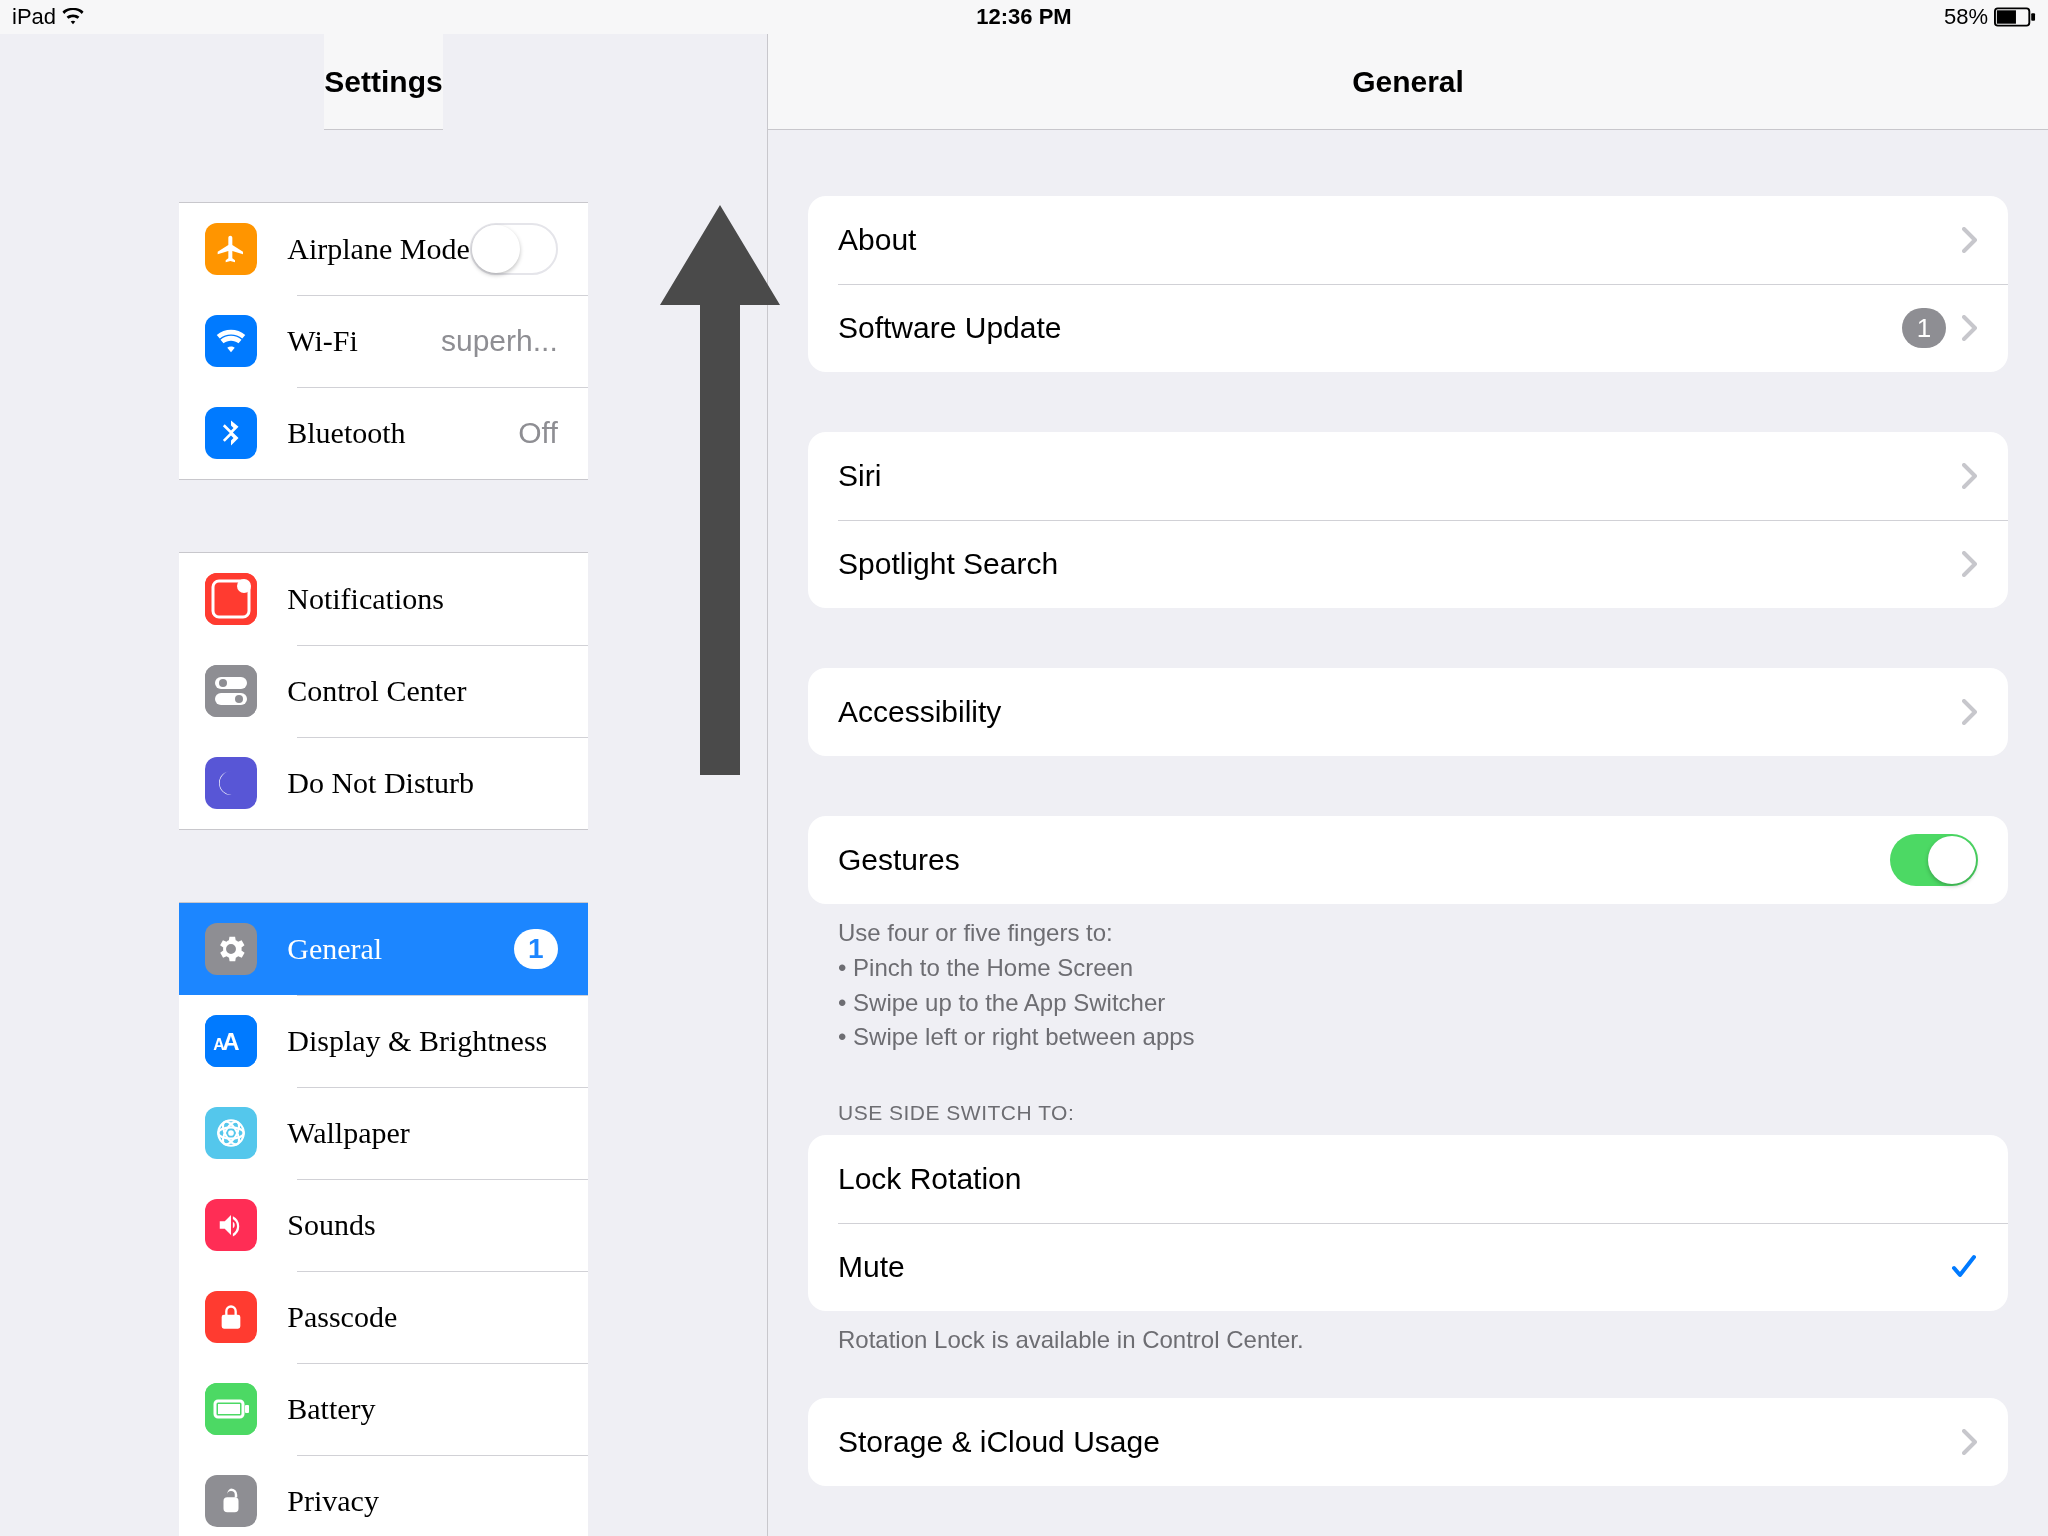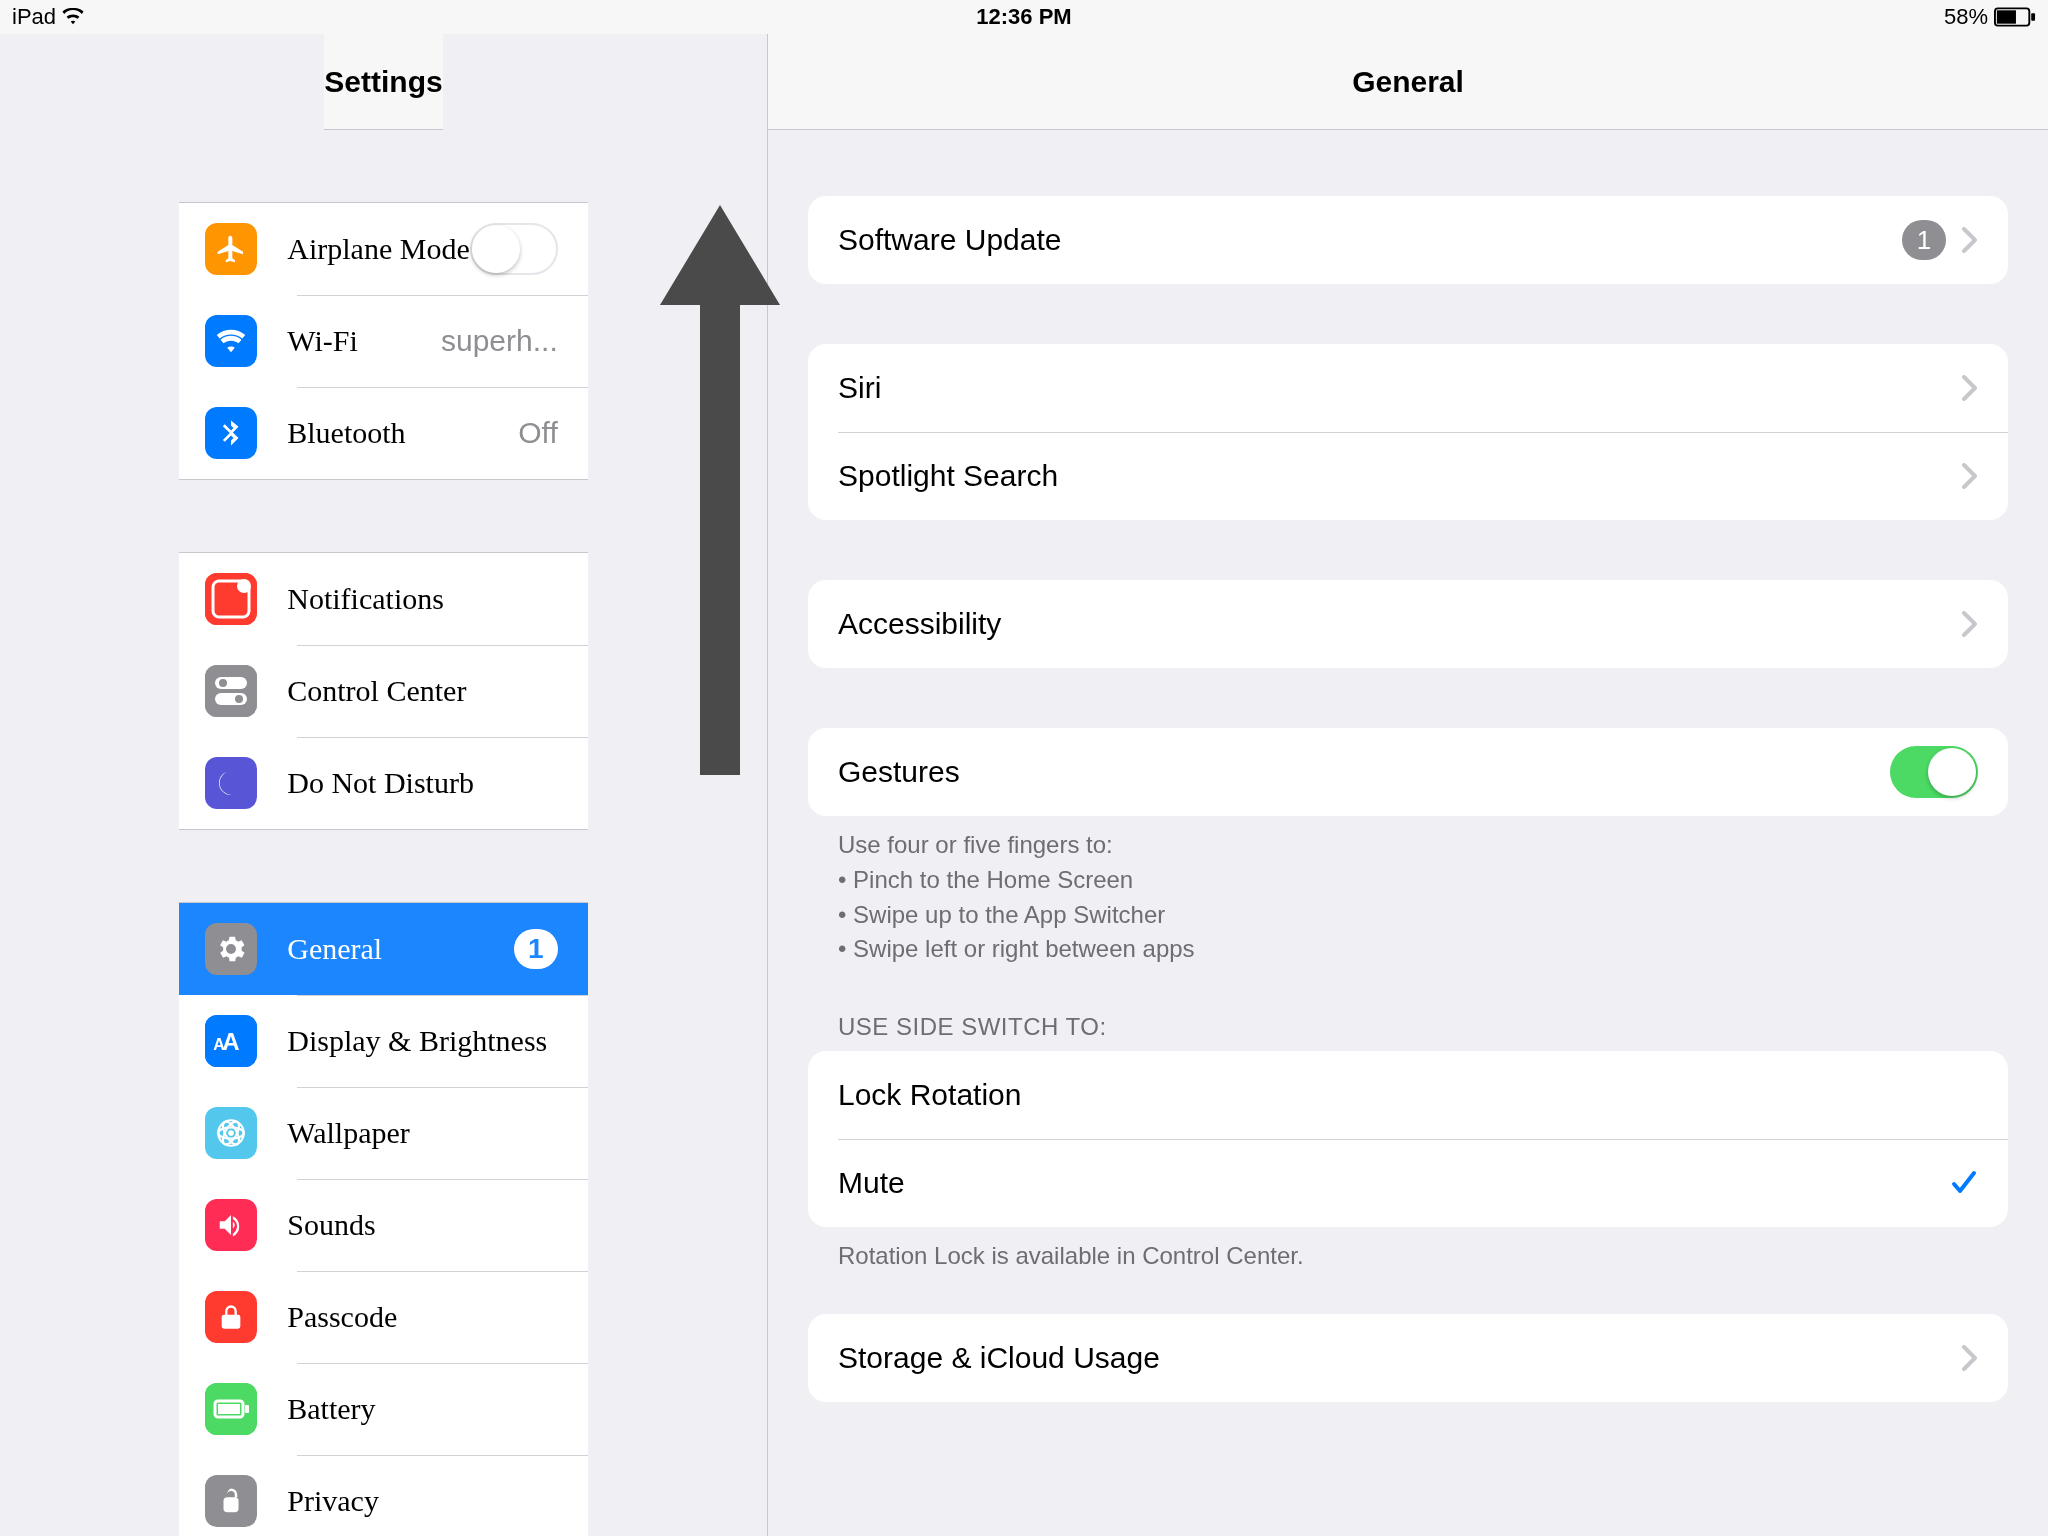--- a/index.html
+++ b/index.html
@@ -109,21 +109,21 @@
   }
   .right-row .label { font-size:30px; }
   .right-row .tail { margin-left:auto; display:flex; align-items:center; gap:16px; }
   .chevron {
     width:16px; height:26px;
   }
   .footer-text {
     font-size: 24px; color:#6d6d72; padding: 12px 30px 0 30px; line-height:1.45;
   }
   .section-header {
-    font-size: 24px; color:#6d6d72; padding: 26px 30px 10px 30px;
+    font-size: 21px; color:#6d6d72; padding: 26px 30px 10px 30px;
     letter-spacing: 0.5px;
   }
   .checkmark {
     width:28px; height:28px; color:#007aff;
   }
   
   .overlay-arrow {
     position:absolute; left:650px; top:205px; pointer-events:none;
   }
 </style>
@@ -291,20 +291,28 @@
         </div>
       </div>
   </div>
 
   <div class="right">
     <div class="pane-header">General</div>
     <div class="scroll" id="right-scroll">
         <div style="height: 66px;"></div>
         <div class="right-group">
           <div class="right-row">
+            <span class="label">About</span>
+            <span class="tail">
+              <svg class="chevron" viewBox="0 0 16 26">
+                <path d="M2 2l11 11L2 24" fill="none" stroke="#c7c7cc" stroke-width="4" stroke-linecap="round" stroke-linejoin="round"></path>
+              </svg>
+            </span>
+          </div>
+          <div class="right-row">
             <span class="label">Software Update</span>
             <span class="tail">
               <span class="badge-gray">1</span>
               <svg class="chevron" viewBox="0 0 16 26">
                 <path d="M2 2l11 11L2 24" fill="none" stroke="#c7c7cc" stroke-width="4" stroke-linecap="round" stroke-linejoin="round"></path>
               </svg>
             </span>
           </div>
         </div>
         <div style="height: 60px;"></div>

